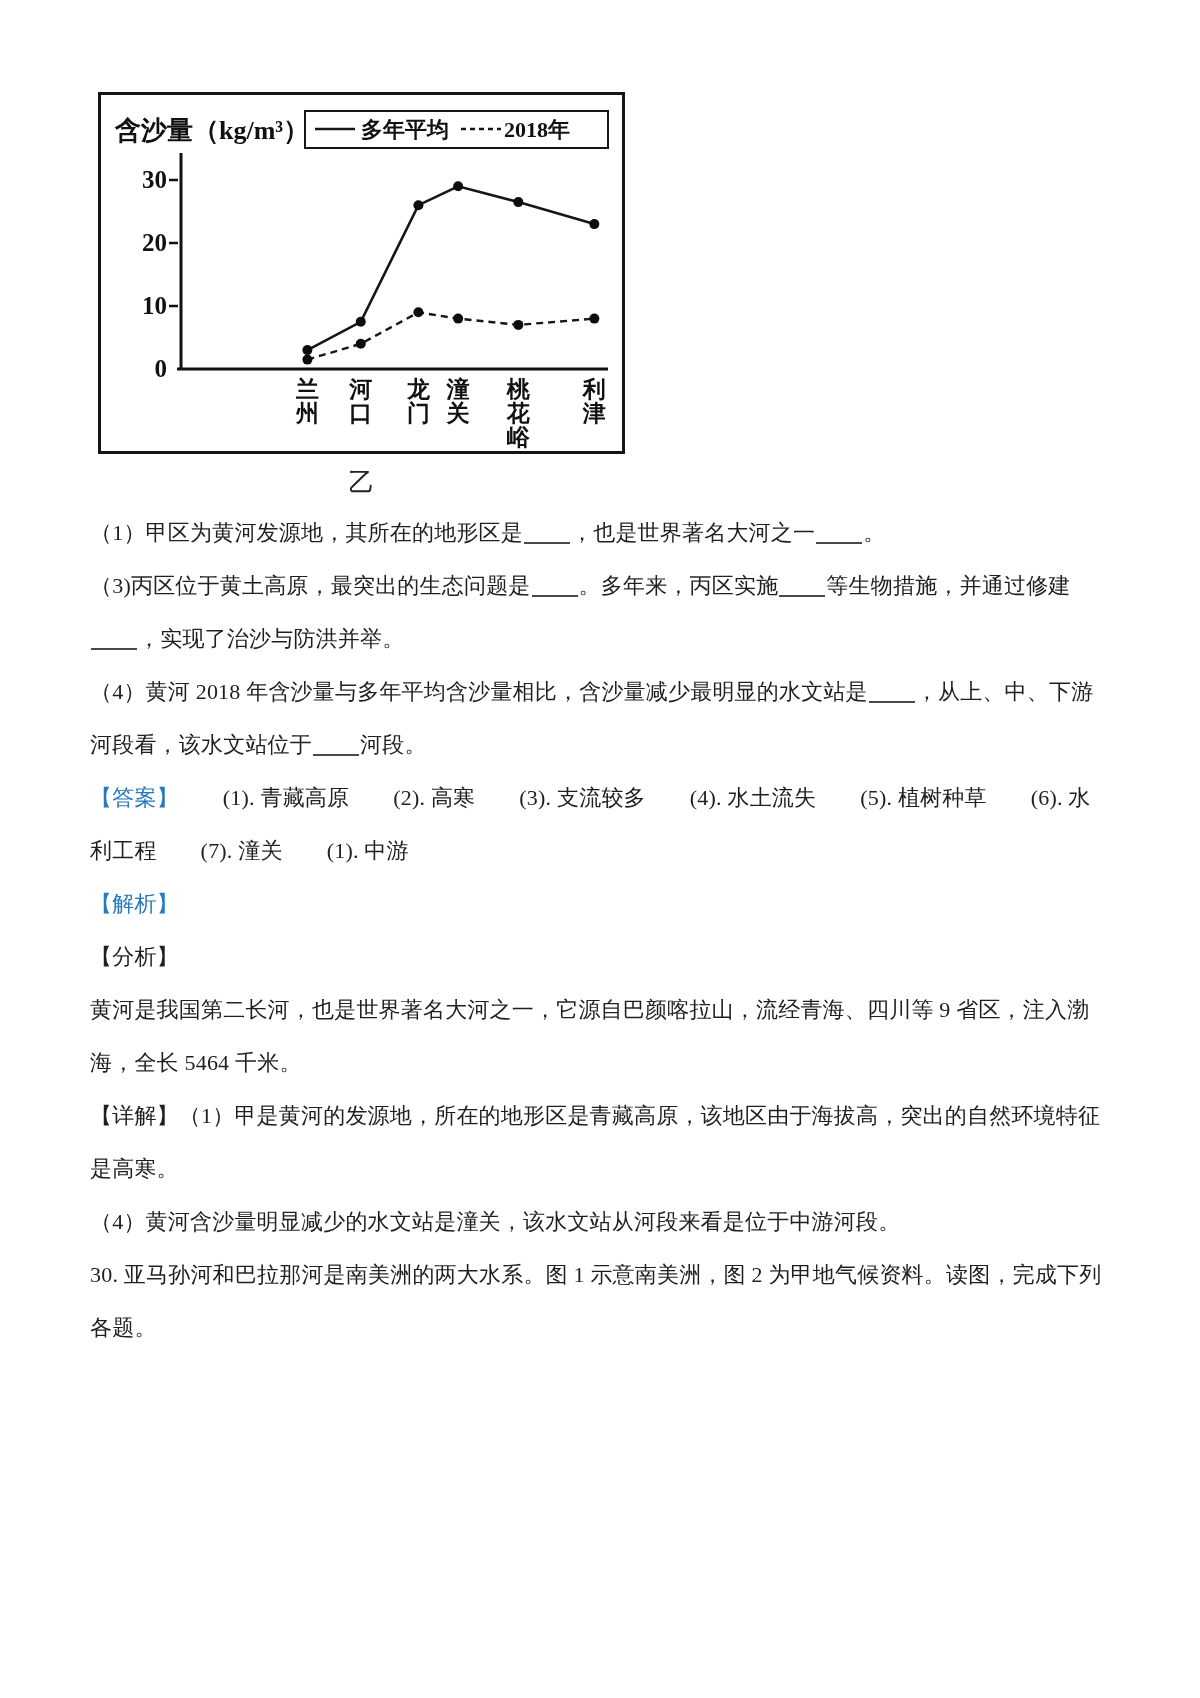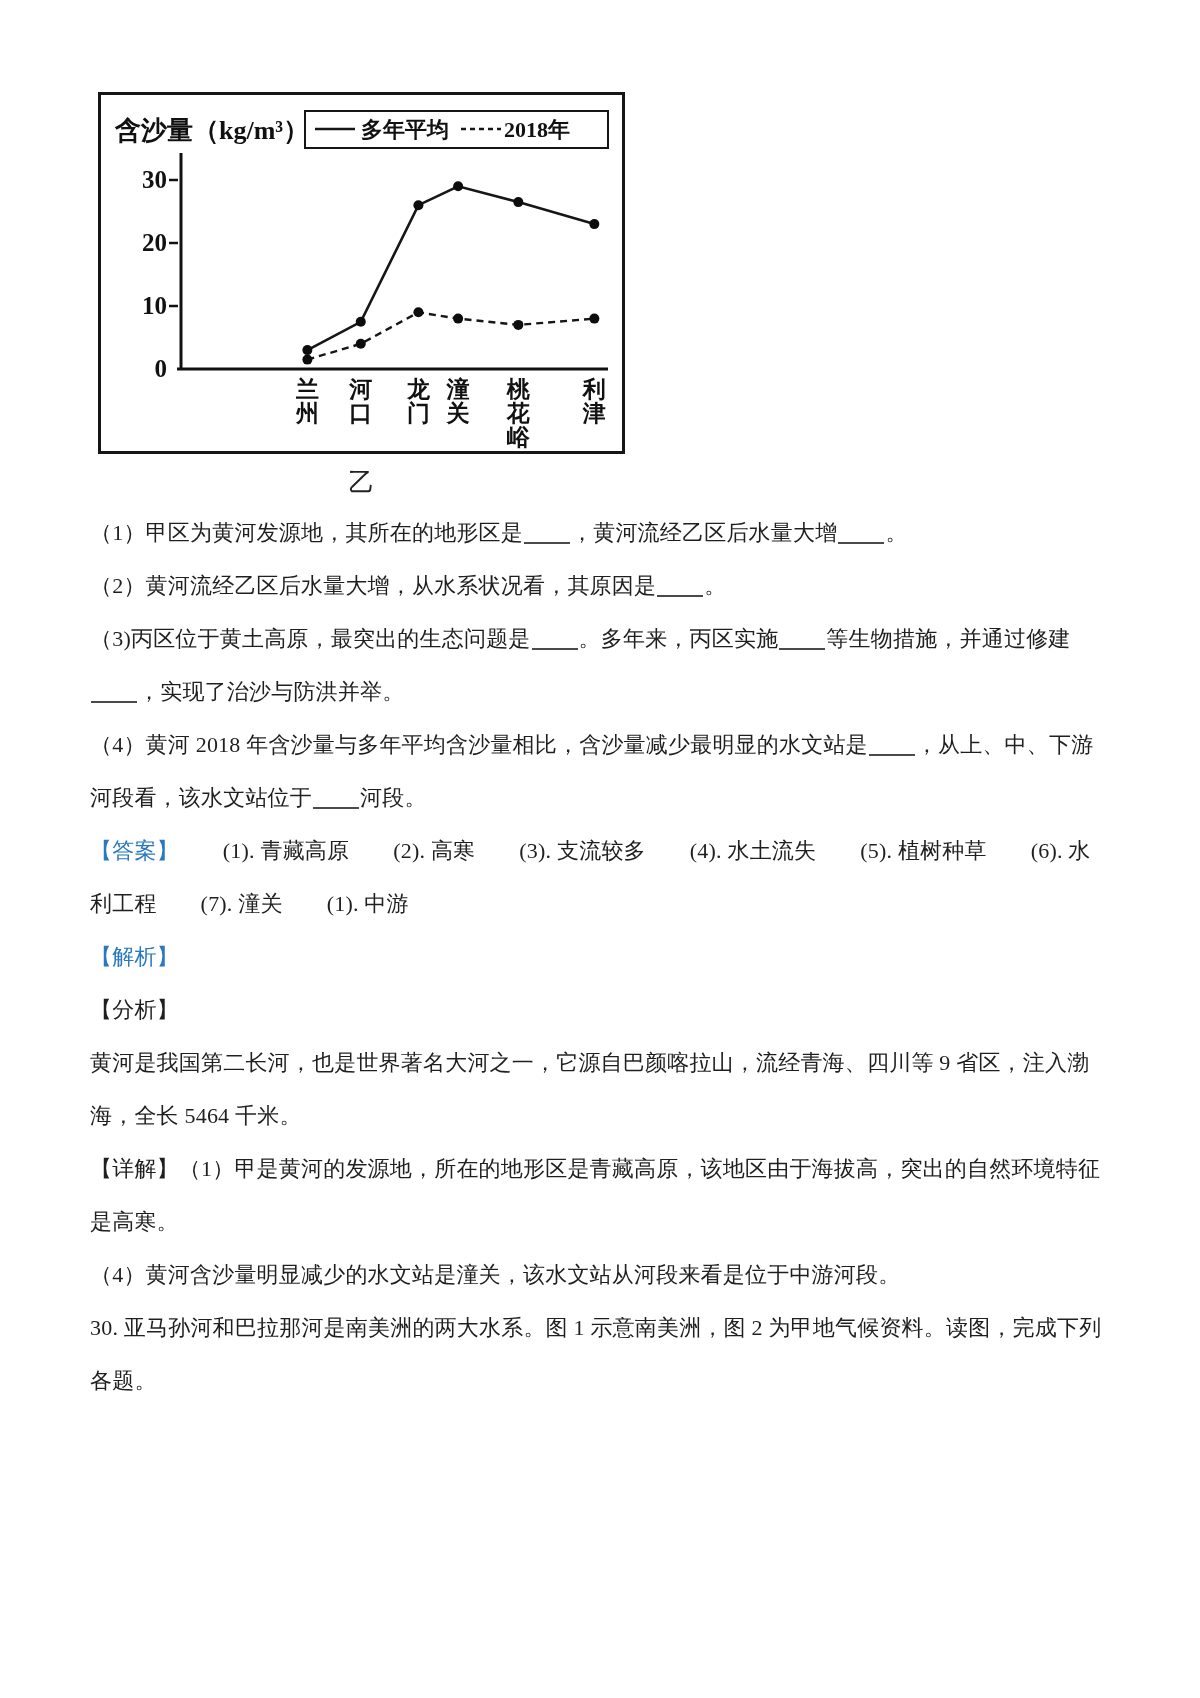--- a/index.html
+++ b/index.html
@@ -104,22 +104,21 @@
           <circle cx="309.41200000000003" cy="211.3" r="5" class="dot"></circle>
           <circle cx="349.123" cy="217.6" r="5" class="dot"></circle>
           <circle cx="409.33000000000004" cy="223.9" r="5" class="dot"></circle>
           <circle cx="485.336" cy="217.6" r="5" class="dot"></circle>
         </svg>
     </div>
     <div class="figure-caption">乙</div>
   </div>
 
   <div id="paragraphs" class="doc-text">
-      <p class="para"><span>（1）甲区为黄河发源地，其所在的地形区是</span><span class="blank"></span><span>，黄河流经乙区后水量大增</span><span class="blank"></span><span>。</span></p>
-      <p class="para"><span>（2）黄河流经乙区后水量大增，从水系状况看，其原因是</span><span class="blank"></span><span>。</span></p>
+      <p class="para"><span>（1）甲区为黄河发源地，其所在的地形区是</span><span class="blank"></span><span>，也是世界著名大河之一</span><span class="blank"></span><span>。</span></p>
       <p class="para"><span>（3)丙区位于黄土高原，最突出的生态问题是</span><span class="blank"></span><span>。多年来，丙区实施</span><span class="blank"></span><span>等生物措施，并通过修建</span><span class="blank"></span><span>，实现了治沙与防洪并举。</span></p>
       <p class="para"><span>（4）黄河 2018 年含沙量与多年平均含沙量相比，含沙量减少最明显的水文站是</span><span class="blank"></span><span>，从上、中、下游河段看，该水文站位于</span><span class="blank"></span><span>河段。</span></p>
       <p class="para"><span class="blue gap">【答案】</span><span class="gap">(1). 青藏高原</span><span class="gap">(2). 高寒</span><span class="gap">(3). 支流较多</span><span class="gap">(4). 水土流失</span><span class="gap">(5). 植树种草</span><span class="gap">(6). 水利工程</span><span class="gap">(7). 潼关</span><span>(1). 中游</span></p>
       <p class="para"><span class="blue">【解析】</span></p>
       <p class="para"><span>【分析】</span></p>
       <p class="para"><span>黄河是我国第二长河，也是世界著名大河之一，它源自巴颜喀拉山，流经青海、四川等 9 省区，注入渤海，全长 5464 千米。</span></p>
       <p class="para"><span>【详解】（1）甲是黄河的发源地，所在的地形区是青藏高原，该地区由于海拔高，突出的自然环境特征是高寒。</span></p>
       <p class="para"><span>（4）黄河含沙量明显减少的水文站是潼关，该水文站从河段来看是位于中游河段。</span></p>
       <p class="para"><span>30. 亚马孙河和巴拉那河是南美洲的两大水系。图 1 示意南美洲，图 2 为甲地气候资料。读图，完成下列各题。</span></p>
     </div>

